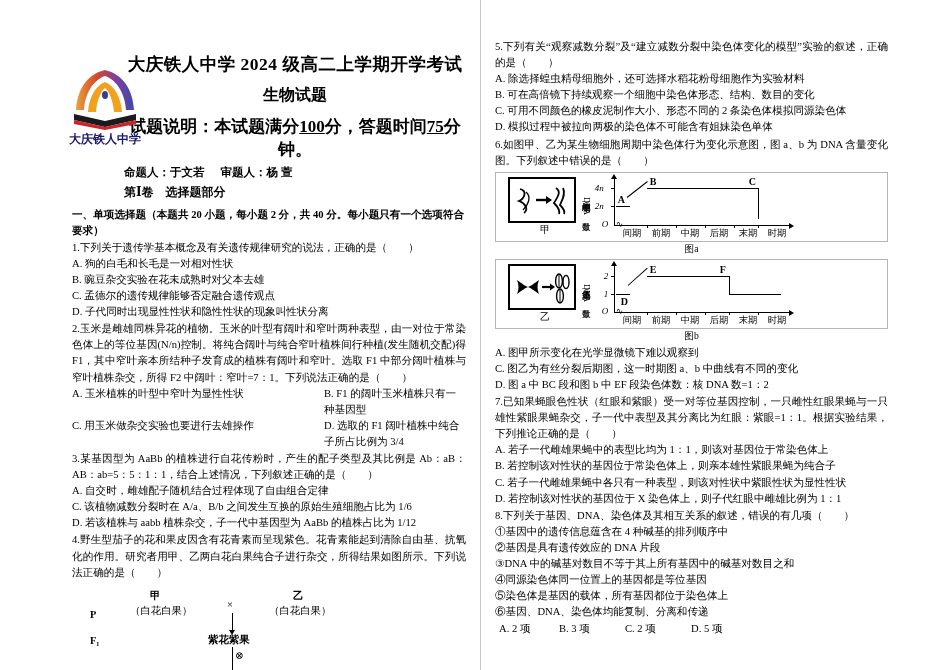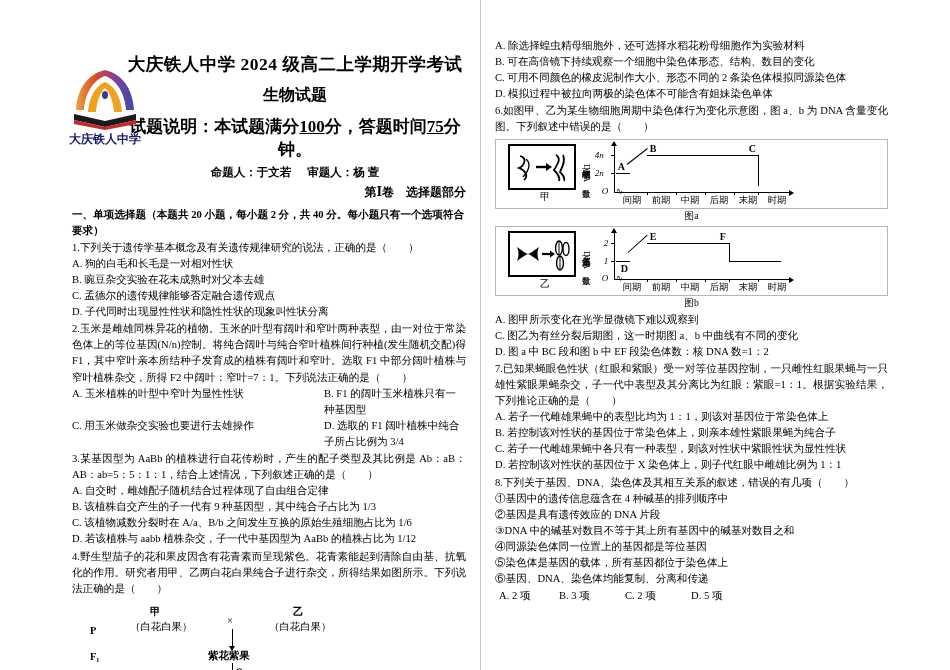--- a/index.html
+++ b/index.html
@@ -67,29 +67,28 @@
   }
   .note-line {
     text-align: center;
     font-size: 17px;
     font-weight: bold;
     padding-left: 52px;
     margin-top: 9px;
   }
   .u { text-decoration: underline; }
   .note-line2 {
-    text-align: center;
     font-size: 11.5px;
     font-weight: bold;
     padding-left: 52px;
     margin-top: 4px;
   }
   .note-line2 .gap { display:inline-block; width: 16px; }
   .juan {
-    text-align: right;
+    text-align: left;
     font-size: 12px;
     font-weight: bold;
     padding-left: 52px;
     margin-top: 4px;
   }
   
   .sec-title {
     font-size: 10.6px;
     font-weight: bold;
     margin-top: 6px;
@@ -294,21 +293,20 @@
     </div>
     <div class="opt-row">
       <span>C. 用玉米做杂交实验也要进行去雄操作</span>
       <span>D. 选取的 F1 阔叶植株中纯合子所占比例为 3/4</span>
     </div>
 
     <div class="q">
       <span>3.</span><span>某基因型为 AaBb 的植株进行自花传粉时，产生的配子类型及其比例是 Ab：aB：AB：ab=5：5：1：1，结合上述情况，下列叙述正确的是（　　）</span>
     </div>
     <div class="opt">A. 自交时，雌雄配子随机结合过程体现了自由组合定律</div>
-    <div class="opt">B. 该植株自交产生的子一代有 9 种基因型，其中纯合子占比为 1/3</div>
     <div class="opt">C. 该植物减数分裂时在 A/a、B/b 之间发生互换的原始生殖细胞占比为 1/6</div>
     <div class="opt">D. 若该植株与 aabb 植株杂交，子一代中基因型为 AaBb 的植株占比为 1/12</div>
 
     <div class="q">
       <span>4.</span><span>野生型茄子的花和果皮因含有花青素而呈现紫色。花青素能起到清除自由基、抗氧化的作用。研究者用甲、乙两白花白果纯合子进行杂交，所得结果如图所示。下列说法正确的是（　　）</span>
     </div>
 
     <div class="cross">
       <span class="lbl" style="left:18px; top:22px;">P</span>
       <span class="txt" style="left:78px; top:2px; font-weight:bold;">甲</span>
@@ -330,20 +328,23 @@
       <span class="lbl" style="left:18px; top:88px;">F₂</span>
       <span class="txt" style="left:62px; top:87px; font-weight:bold;">紫花紫果</span>
       <span class="txt" style="left:135px; top:87px; font-weight:bold;">紫花白果</span>
       <span class="txt" style="left:208px; top:87px; font-weight:bold;">白花白果</span>
     </div>
 
   </div>
 
   <div class="col col-right">
 
+    <div class="q">
+      <span>5.</span><span>下列有关“观察减数分裂”及“建立减数分裂中染色体变化的模型”实验的叙述，正确的是（　　）</span>
+    </div>
     <div class="opt">A. 除选择蝗虫精母细胞外，还可选择水稻花粉母细胞作为实验材料</div>
     <div class="opt">B. 可在高倍镜下持续观察一个细胞中染色体形态、结构、数目的变化</div>
     <div class="opt">C. 可用不同颜色的橡皮泥制作大小、形态不同的 2 条染色体模拟同源染色体</div>
     <div class="opt">D. 模拟过程中被拉向两极的染色体不可能含有姐妹染色单体</div>
 
     <div class="q">
       <span>6.</span><span>如图甲、乙为某生物细胞周期中染色体行为变化示意图，图 a、b 为 DNA 含量变化图。下列叙述中错误的是（　　）</span>
     </div>
 
     <div class="figbox" style="height:68px;">

